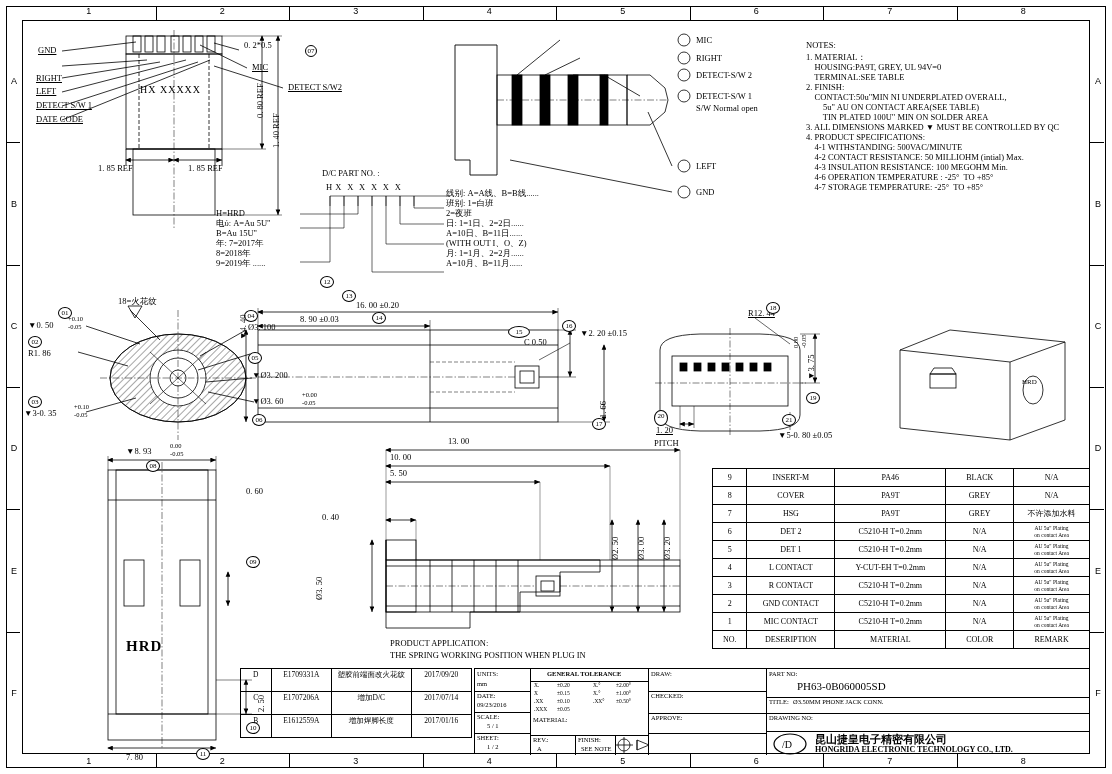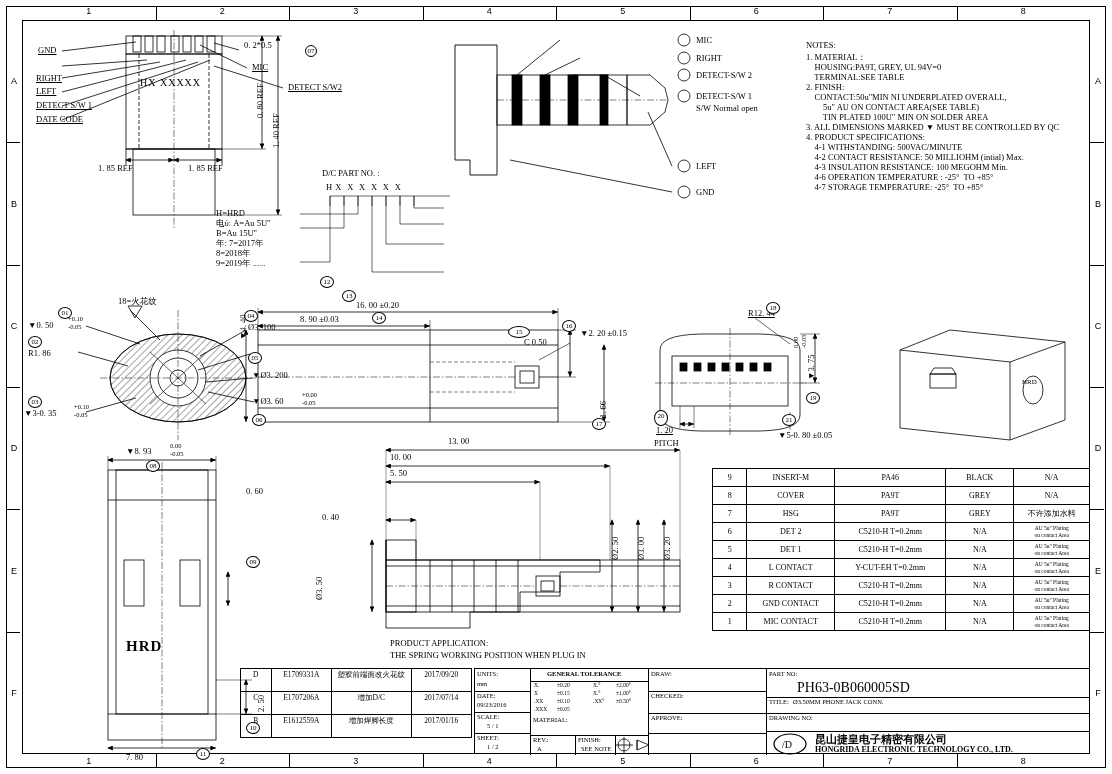--- a/index.html
+++ b/index.html
@@ -315,21 +315,21 @@
     </g>
   </svg>
 
   <div class="txt u" style="left:38px;top:45px;">GND</div>
   <div class="txt u" style="left:252px;top:62px;">MIC</div>
   <div class="txt u" style="left:36px;top:73px;">RIGHT</div>
   <div class="txt u" style="left:36px;top:86px;">LEFT</div>
   <div class="txt u" style="left:288px;top:82px;">DETECT S/W2</div>
   <div class="txt u" style="left:36px;top:100px;">DETECT S/W 1</div>
   <div class="txt u" style="left:36px;top:114px;">DATE CODE</div>
-  <div class="txt" style="left:140px;top:77px;font-size:10px;letter-spacing:1px;">HX XXXXX</div>
+  <div class="txt" style="left:140px;top:84px;font-size:10px;letter-spacing:1px;">HX XXXXX</div>
   <div class="txt" style="left:244px;top:40px;">0. 2*0.5</div>
   <div class="txt" style="left:98px;top:163px;">1. 85 REF</div>
   <div class="txt" style="left:188px;top:163px;">1. 85 REF</div>
   <div class="txt" style="left:255px;top:118px;transform:rotate(-90deg);transform-origin:left top;">0. 80 REF</div>
   <div class="txt" style="left:271px;top:148px;transform:rotate(-90deg);transform-origin:left top;">1. 40 REF</div>
   <div class="cir" style="left:305px;top:45px;width:12px;height:12px;">07</div>
 
   <div class="txt" style="left:696px;top:35px;">MIC</div>
   <div class="txt" style="left:696px;top:53px;">RIGHT</div>
   <div class="txt" style="left:696px;top:70px;">DETECT-S/W 2</div>
@@ -355,20 +355,28 @@
     4-7 STORAGE TEMPERATURE: -25°  TO +85°</div>
 
   <div class="txt" style="left:322px;top:168px;">D/C PART NO. :</div>
   <div class="txt" style="left:326px;top:182px;letter-spacing:0.5px;">H X  X  X  X  X  X</div>
   <div class="txt" style="left:216px;top:208px;" id="dc-left">H=HRD
 电ύ: A=Au 5U"
 B=Au 15U"
 年: 7=2017年
 8=2018年
 9=2019年 ......</div>
+  <div class="txt" style="left:446px;top:188px;" id="dc-right">线别: A=A线、B=B线......
+班别: 1=白班
+2=夜班
+日: 1=1日、2=2日......
+A=10日、B=11日......
+(WITH OUT I、O、Z)
+月: 1=1月、2=2月......
+A=10月、B=11月......</div>
 
   <div class="txt" style="left:118px;top:296px;">18=火花纹</div>
   <div class="txt" style="left:28px;top:320px;">▼0. 50</div>
   <div class="txt xs" style="left:68px;top:315px;">+0.10
 -0.05</div>
   <div class="txt" style="left:28px;top:348px;">R1. 86</div>
   <div class="txt" style="left:24px;top:408px;">▼3-0. 35</div>
   <div class="txt xs" style="left:74px;top:403px;">+0.10
 -0.05</div>
   <div class="txt" style="left:248px;top:322px;">Ø3. 100</div>
@@ -490,20 +498,27 @@
           <td style="width: 112px;">C5210-H T=0.2mm</td>
           <td style="width: 68px;">N/A</td>
           <td style="width: 76px; font-size: 5.5px; line-height: 1.1;">AU 5u" Plating<br>on contact Area</td>
         </tr>
         <tr>
           <td style="width: 34px;">1</td>
           <td style="width: 88px;">MIC CONTACT</td>
           <td style="width: 112px;">C5210-H T=0.2mm</td>
           <td style="width: 68px;">N/A</td>
           <td style="width: 76px; font-size: 5.5px; line-height: 1.1;">AU 5u" Plating<br>on contact Area</td>
+        </tr>
+        <tr>
+          <td style="width: 34px;">NO.</td>
+          <td style="width: 88px;">DESERIPTION</td>
+          <td style="width: 112px;">MATERIAL</td>
+          <td style="width: 68px;">COLOR</td>
+          <td style="width: 76px;">REMARK</td>
         </tr>
       </tbody>
   </table>
 
   <table class="tb" style="left:240px;top:668px;width:232px;font-size:7.5px;text-align:center;">
     <tbody id="rev-body">
         <tr>
           <td style="width: 28px; height: 20px; text-align: center;">D</td>
           <td style="width: 58px; height: 20px; text-align: center;">E1709331A</td>
           <td style="width: 82px; height: 20px; text-align: center;">塑胶前端面改火花纹</td>
@@ -578,21 +593,21 @@
     <div class="abs" style="left:174px;top:0;width:118px;height:86px;border-right:1px solid #000;box-sizing:border-box;">
       <div class="txt xs" style="left:2px;top:1px;">DRAW:</div>
       <div class="ln" style="left:0;top:22px;width:118px;"></div>
       <div class="txt xs" style="left:2px;top:23px;">CHECKED:</div>
       <div class="ln" style="left:0;top:44px;width:118px;"></div>
       <div class="txt xs" style="left:2px;top:45px;">APPROVE:</div>
       <div class="ln" style="left:0;top:64px;width:118px;"></div>
     </div>
     <div class="abs" style="left:292px;top:0;width:322px;height:86px;">
       <div class="txt xs" style="left:2px;top:1px;">PART NO:</div>
-      <div class="txt" style="left:30px;top:11px;font-size:14px;">PH63-0B060005SD</div>
+      <div class="txt" style="left:30px;top:11px;font-size:11px;">PH63-0B060005SD</div>
       <div class="ln" style="left:0;top:28px;width:322px;"></div>
       <div class="txt xs" style="left:2px;top:29px;">TITLE:</div>
       <div class="txt xs" style="left:26px;top:29px;">Ø3.50MM PHONE JACK CONN.</div>
       <div class="ln" style="left:0;top:44px;width:322px;"></div>
       <div class="txt xs" style="left:2px;top:45px;">DRAWING NO:</div>
       <div class="ln" style="left:0;top:62px;width:322px;"></div>
       <svg width="34" height="24" style="left:6px;top:64px;position:absolute;">
         <ellipse cx="17" cy="11" rx="16" ry="10" fill="none" stroke="#000" stroke-width="1.2"></ellipse>
         <text x="9" y="15" font-size="10" font-family="Liberation Serif, serif">/D</text>
       </svg>

